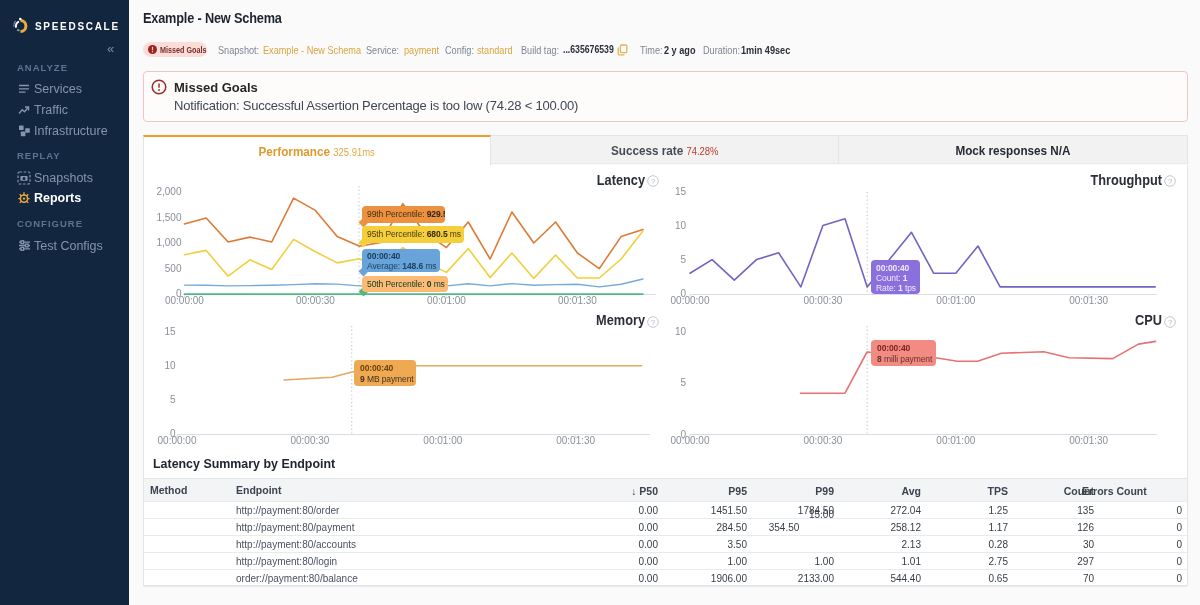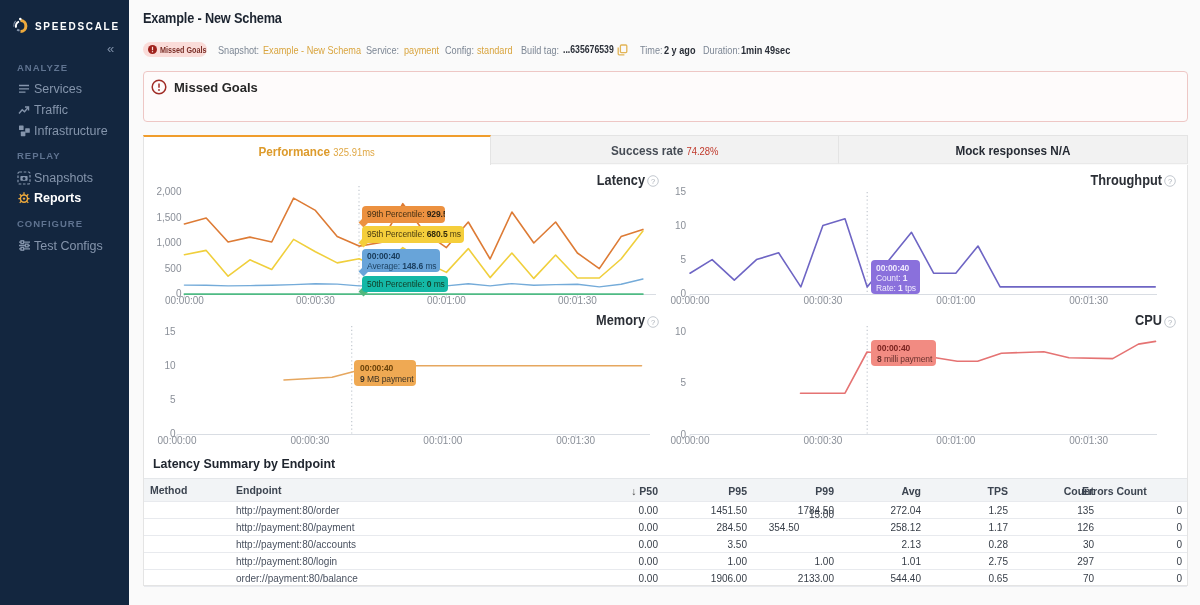--- a/index.html
+++ b/index.html
@@ -103,20 +103,21 @@
   <span class="abs metabold" style="left:741px;top:4px;font-size:10.5px">1min 49sec</span>
 </div>
 
 <div class="abs" style="left:143px;top:71px;width:1045px;height:51px;background:#fefbfb;border:1px solid #eec7c5;border-radius:4px;">
   <svg class="abs" style="left:7px;top:7px" width="16" height="16" viewBox="0 0 16 16" fill="none">
     <circle cx="8" cy="8" r="6.8" stroke="#a02c26" stroke-width="1.5"></circle>
     <path d="M8 4.4 v4.4" stroke="#a02c26" stroke-width="1.5"></path>
     <circle cx="8" cy="11" r="0.9" fill="#a02c26"></circle>
   </svg>
   <div class="abs" style="left:30px;top:8px;font-size:13px;font-weight:bold;color:#272727">Missed Goals</div>
+  <div class="abs" style="left:30px;top:26px;font-size:13px;color:#3f4754;letter-spacing:-0.2px">Notification: Successful Assertion Percentage is too low (74.28 &lt; 100.00)</div>
 </div>
 
 <div class="abs" style="left:143px;top:135px;width:1045px;height:30px;">
   <div class="abs" style="left:0;top:0;width:348px;height:30px;background:#ffffff;border-top:2px solid #f09d2c;border-left:1px solid #e4e4e4;border-right:1px solid #e4e4e4;text-align:center;font-size:13px;padding-top:7px;color:#dd9b2c;font-weight:bold"><span style="display:inline-block;transform:scaleX(0.9)">Performance <span style="font-size:10.5px;font-weight:normal;color:#e0a845">325.91ms</span></span></div>
   <div class="abs" style="left:348px;top:0;width:348px;height:29px;background:#f2f2f2;border-top:1px solid #e4e4e4;border-right:1px solid #e4e4e4;border-bottom:1px solid #e9e9e9;text-align:center;font-size:13px;padding-top:7px;color:#464c55;font-weight:bold"><span style="display:inline-block;transform:scaleX(0.9)">Success rate <span style="font-size:10.5px;font-weight:normal;color:#c0392b">74.28%</span></span></div>
   <div class="abs" style="left:696px;top:0;width:349px;height:29px;background:#f2f2f2;border-top:1px solid #e4e4e4;border-right:1px solid #e4e4e4;border-bottom:1px solid #e9e9e9;text-align:center;font-size:13px;padding-top:7px;color:#262b34;font-weight:bold"><span style="display:inline-block;transform:scaleX(0.9)">Mock responses N/A</span></div>
 </div>
 
 <div class="abs" style="left:143px;top:165px;width:1045px;height:421px;background:#ffffff;border-left:1px solid #e4e4e4;border-right:1px solid #e4e4e4;border-bottom:1px solid #e4e4e4;"></div>
 <svg width="1045" height="287" style="position:absolute;left:143px;top:165px" font-family="Liberation Sans, sans-serif">
@@ -205,21 +206,21 @@
     <text x="6" y="8.6" text-anchor="middle" font-size="7.5" fill="#aab0b8" font-family="Liberation Sans">?</text>
   </svg>
 <div class="abs" style="left:360px;top:219px;width:7px;height:7px;background:#ec9140;transform:rotate(45deg)"></div>
 <div class="abs" style="left:360px;top:238.5px;width:7px;height:7px;background:#f5ce3b;transform:rotate(45deg)"></div>
 <div class="abs" style="left:360px;top:268px;width:7px;height:7px;background:#68a4d9;transform:rotate(45deg)"></div>
 <div class="abs" style="left:360px;top:287.5px;width:7px;height:7px;background:#50b87d;transform:rotate(45deg)"></div>
 
 <div class="tip" style="left:362px;top:205.5px;width:83px;height:17.5px;background:#ec9140;padding:3.5px 0 0 5px;color:#453014">99th Percentile: <b style="color:#2d2214">929.5</b> ms</div>
 <div class="tip" style="left:362px;top:225.5px;width:102px;height:17px;background:#f5ce3b;padding:3px 0 0 5px;color:#4a3d10">95th Percentile: <b style="color:#322a0c">680.5</b> ms</div>
 <div class="tip" style="left:362px;top:248.5px;width:78px;height:23.5px;background:#68a4d9;padding:2px 0 0 5px;color:#173a58;line-height:10px"><b>00:00:40</b><br><span style="color:#1d4263">Average: <b>148.6</b> ms</span></div>
-<div class="tip" style="left:362px;top:275.5px;width:86px;height:16px;background:#14b8a6;padding:3px 0 0 5px;color:#12402a">50th Percentile: <b>0</b> ms</div>
+<div class="tip" style="left:362px;top:275.5px;width:86px;height:16px;background:#fdba74;padding:3px 0 0 5px;color:#12402a">50th Percentile: <b>0</b> ms</div>
 <div class="tip" style="left:871px;top:260px;width:49px;height:34px;background:#8a70dc;padding:2.5px 0 0 5px;color:#efeafd;line-height:10px;font-size:8.5px"><b>00:00:40</b><br>Count: <b>1</b><br>Rate: <b>1</b> tps</div>
 <div class="tip" style="left:354px;top:360px;width:62px;height:26px;background:#efa953;padding:3px 0 0 6px;color:#6b4208;line-height:10.5px"><b>00:00:40</b><br><span style="color:#3d3324"><b>9</b> MB payment</span></div>
 <div class="tip" style="left:871px;top:340px;width:65px;height:26px;background:#f28b82;padding:3px 0 0 6px;color:#7c2320;line-height:10.5px"><b>00:00:40</b><br><span style="color:#69302c"><b>8</b> milli payment</span></div>
 
 <div class="abs" style="left:153px;top:456px;font-size:13.5px;font-weight:bold;color:#20262f;transform:scaleX(0.92);transform-origin:0 0">Latency Summary by Endpoint</div>
 <div class="abs" style="left:144px;top:477.5px;width:1043px;height:23px;background:#f2f4f6;border-top:1px solid #e4e7ea;"></div>
 <div class="abs" style="left:150px;top:484px;font-size:10.5px;font-weight:bold;color:#3c4450">Method</div>
 <div class="abs" style="left:236px;top:484px;font-size:10.5px;font-weight:bold;color:#3c4450">Endpoint</div>
 <div class="abs" style="left:558px;top:485px;width:100px;text-align:right;font-size:10.5px;font-weight:bold;color:#3c4450"><span style="font-weight:normal;color:#555">↓</span> P50</div>
 <div class="abs" style="left:647px;top:485px;width:100px;text-align:right;font-size:10.5px;font-weight:bold;color:#3c4450">P95</div>

